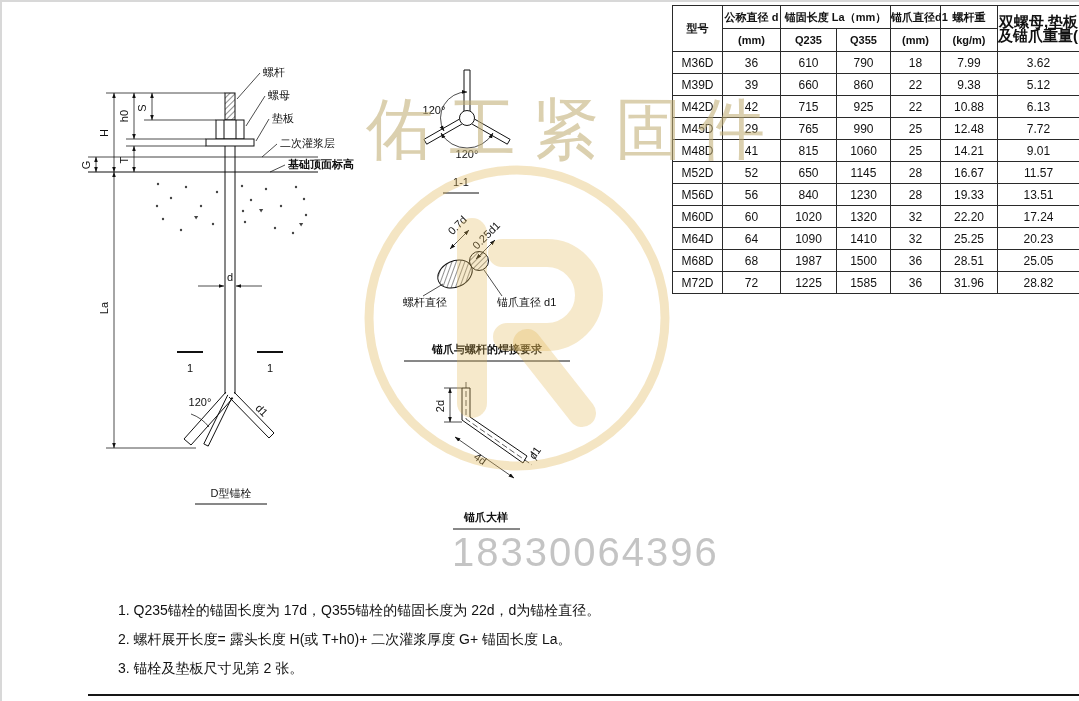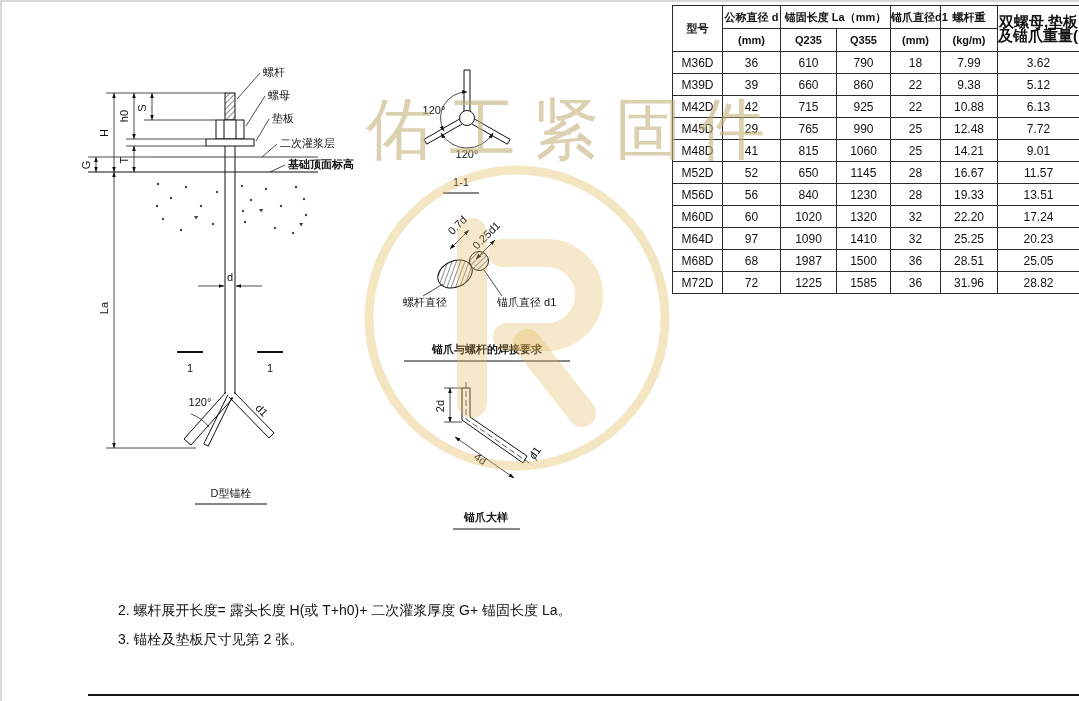--- a/index.html
+++ b/index.html
@@ -194,20 +194,21 @@
 
   <div class="watermark-brand">佑工紧固件</div>
   <div class="watermark-logo">
     <svg width="330" height="330" viewBox="0 0 330 330">
       <circle cx="165" cy="160" r="148" fill="none" stroke="rgba(224,181,82,0.35)" stroke-width="9"></circle>
       <path d="M120,75 v170" stroke="rgba(224,181,82,0.30)" stroke-width="30" stroke-linecap="round" fill="none"></path>
       <path d="M150,95 h45 a42,42 0 0 1 0,84 h-40" stroke="rgba(224,181,82,0.30)" stroke-width="28" fill="none" stroke-linecap="round"></path>
       <path d="M175,185 l55,70" stroke="rgba(224,181,82,0.30)" stroke-width="28" stroke-linecap="round" fill="none"></path>
     </svg>
   </div>
+  <div class="watermark-phone">18330064396</div>
 
   <table class="spec-table">
     <colgroup>
       <col style="width:50px">
         <col style="width:58px">
         <col style="width:56px">
         <col style="width:54px">
       <col style="width:50px">
         <col style="width:57px">
         <col style="width:82px">
@@ -300,21 +301,21 @@
           <td>M60D</td>
           <td>60</td>
           <td>1020</td>
           <td>1320</td>
           <td>32</td>
           <td>22.20</td>
           <td>17.24</td>
         </tr>
         <tr>
           <td>M64D</td>
-          <td>97</td>
+          <td>64</td>
           <td>1090</td>
           <td>1410</td>
           <td>32</td>
           <td>25.25</td>
           <td>20.23</td>
         </tr>
         <tr>
           <td>M68D</td>
           <td>68</td>
           <td>1987</td>
@@ -329,18 +330,19 @@
           <td>1225</td>
           <td>1585</td>
           <td>36</td>
           <td>31.96</td>
           <td>28.82</td>
         </tr>
       </tbody>
   </table>
 
   <div class="notes">
+    <div>1. Q235锚栓的锚固长度为 17d，Q355锚栓的锚固长度为 22d，d为锚栓直径。</div>
     <div>2. 螺杆展开长度= 露头长度 H(或 T+h0)+ 二次灌浆厚度 G+ 锚固长度 La。</div>
     <div>3. 锚栓及垫板尺寸见第 2 张。</div>
   </div>
 
   <div class="frame-bottom"></div>
 </div>
 
 </body></html>

